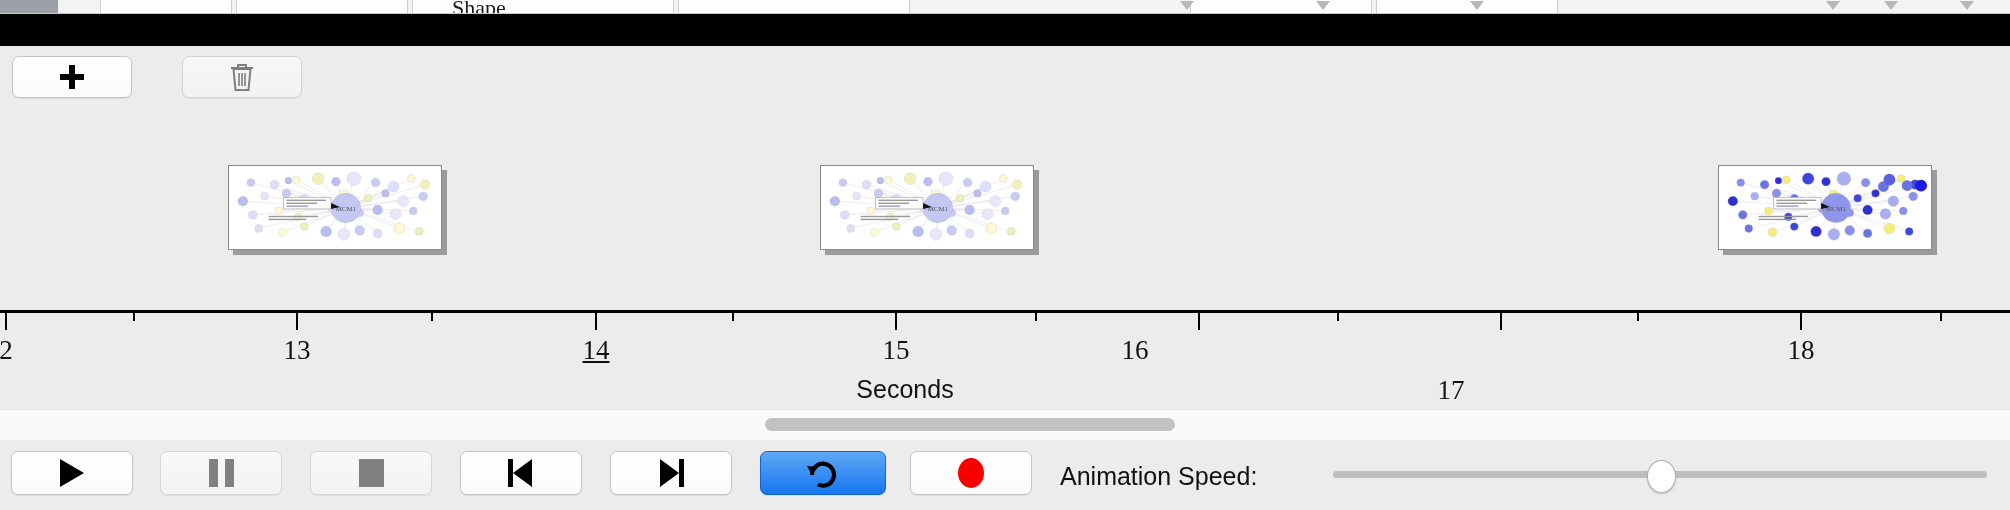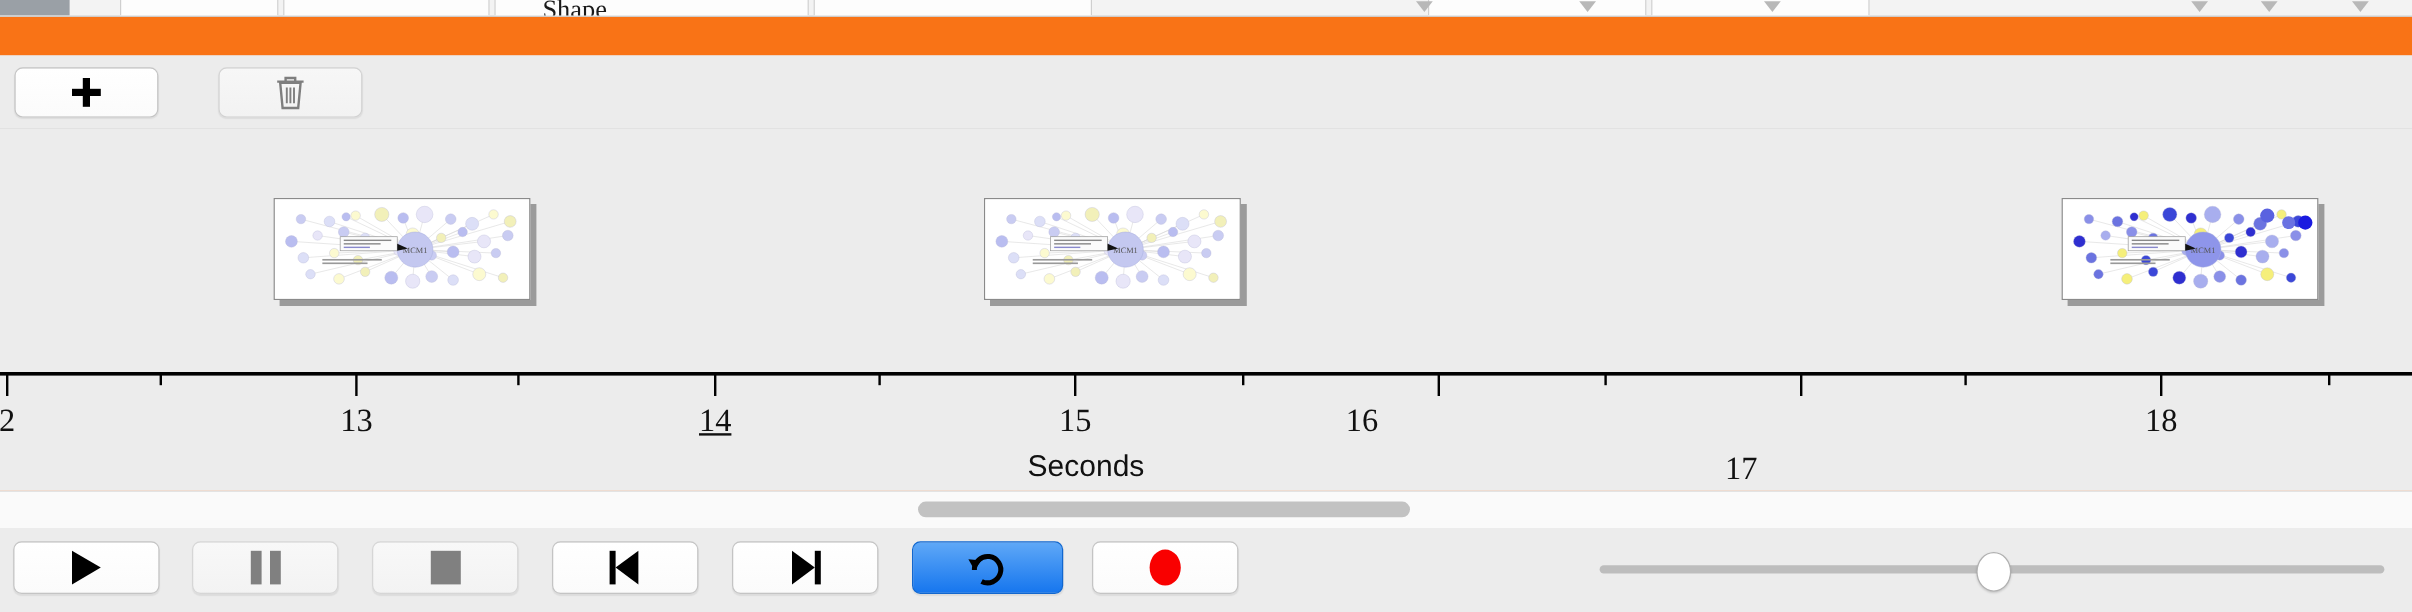--- a/index.html
+++ b/index.html
@@ -5,21 +5,21 @@
   html, body {
     margin: 0; padding: 0;
     width: 2010px; height: 510px;
     overflow: hidden;
     font-family: "Liberation Sans", sans-serif;
     background: #ececec;
   }
   #app {
     position: relative;
     width: 2010px; height: 510px;
-    background: #f97316;
+    background: #000000;
   }
 
   
   .bg-strip {
     position: absolute; left: 0; top: 0;
     width: 2010px; height: 13px;
     background: #f3f3f3;
     border-bottom: 1px solid #c9c9c9;
     overflow: hidden;
   }
@@ -629,18 +629,19 @@
       <svg class="ico-loop" viewBox="0 0 34 34">
         <path d="M6 19 a11 11 0 1 1 6 9.5" stroke="#000" stroke-width="4.2" fill="none" stroke-linecap="butt"></path>
         <path d="M6 19 l-5 -9 l11 1 Z" fill="#000"></path>
       </svg>
     </div>
 
     <div class="cbtn" style="left:910px;width:122px;">
       <span class="ico-record"></span>
     </div>
 
+    <div class="speed-label" style="left:1060px;">Animation Speed:</div>
 
     <div class="slider-track" style="left:1333px;width:654px;"></div>
     <div class="slider-thumb" id="sthumb" style="left: 1647px;"></div>
   </div>
 
 </div>
 
 </body></html>

